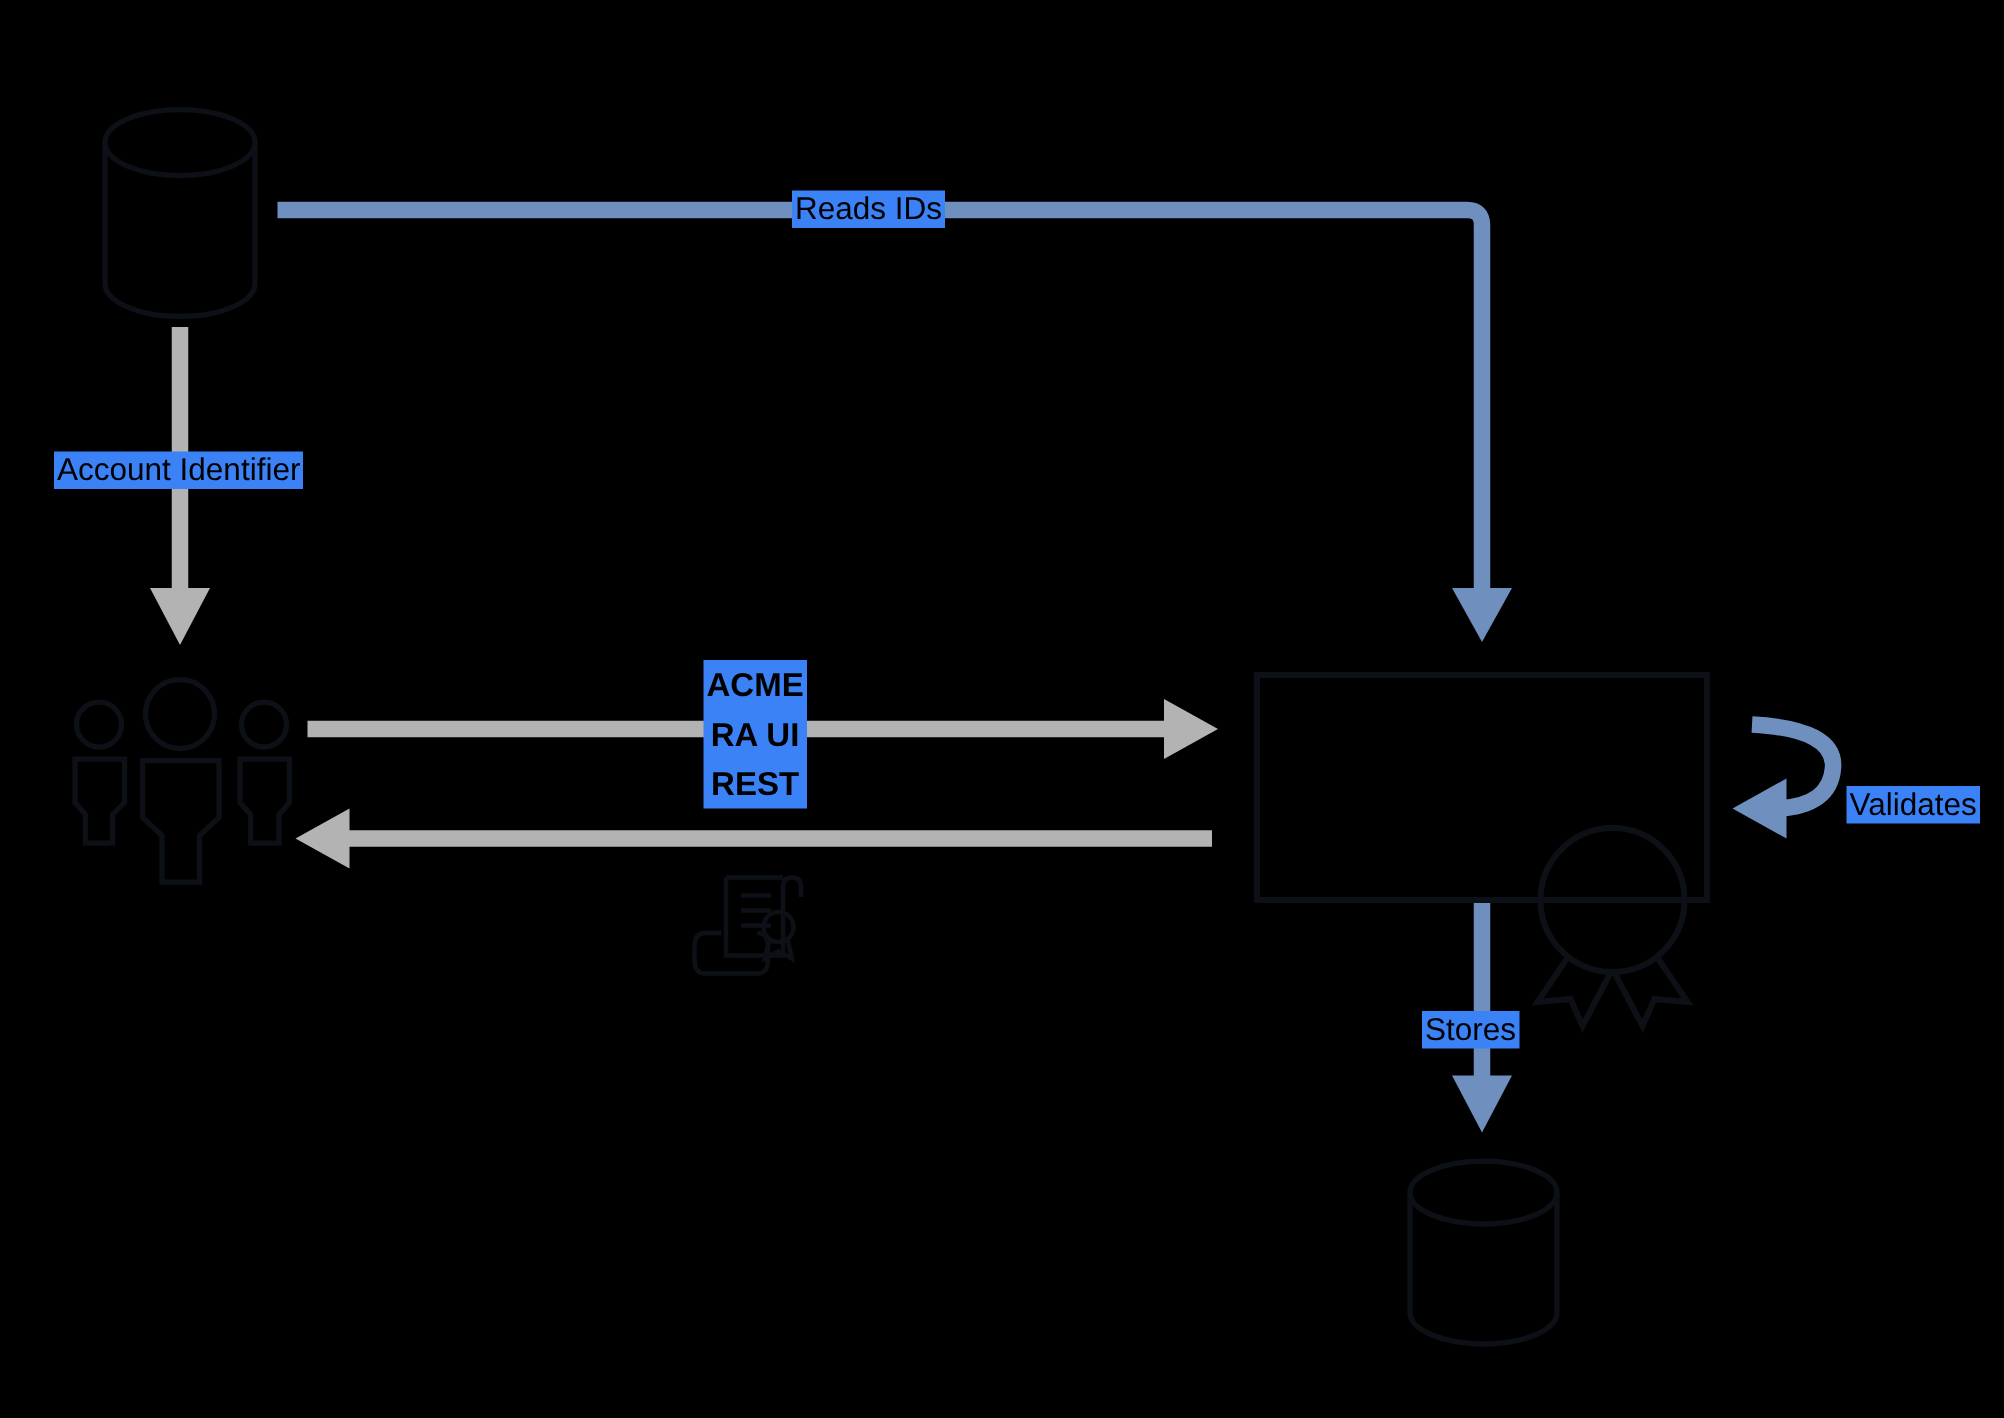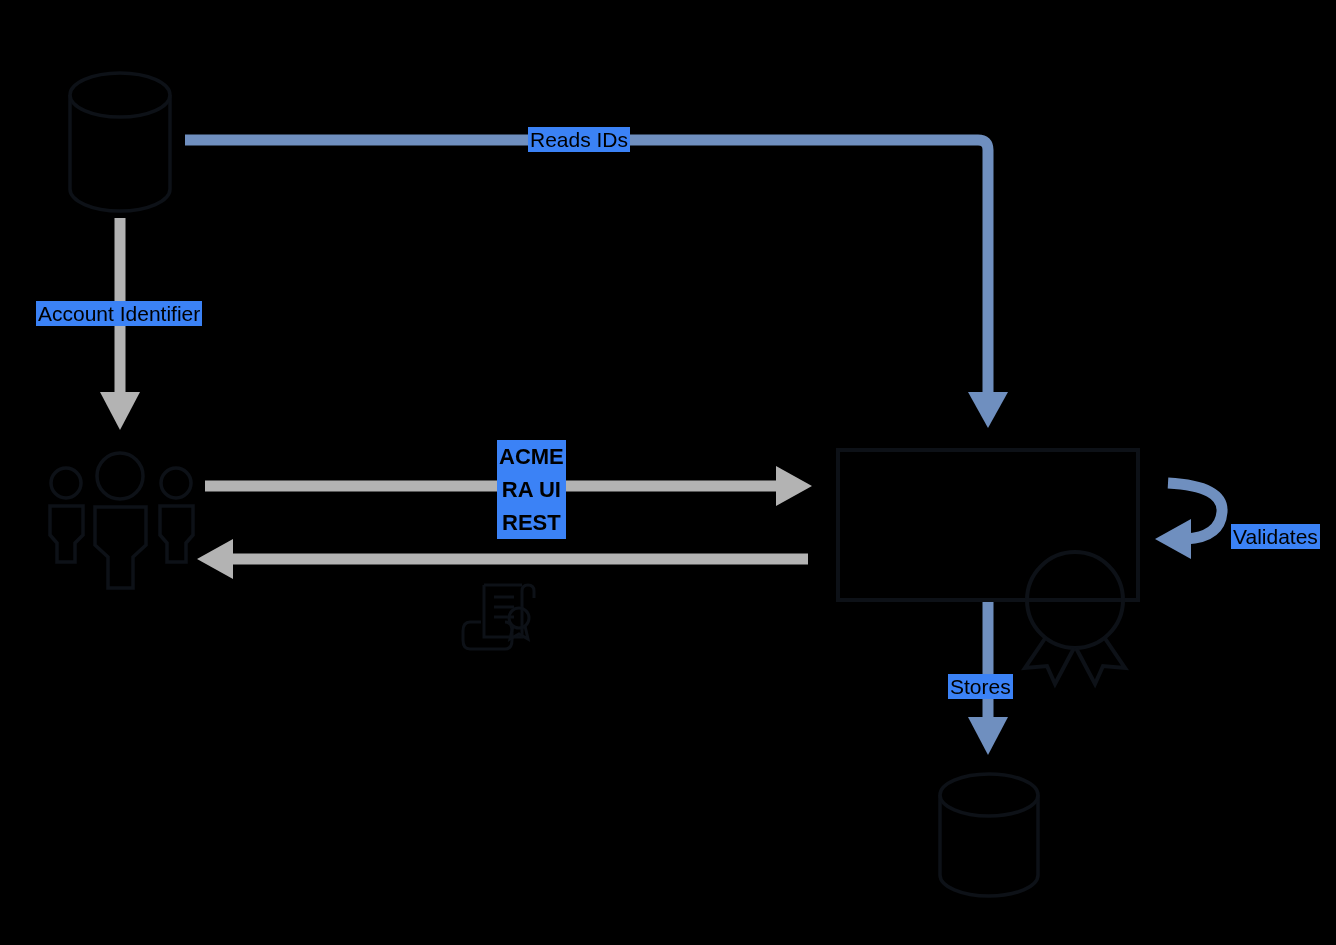--- a/index.html
+++ b/index.html
@@ -31,21 +31,20 @@
     font-size: 21px;
     line-height: 25px;
     white-space: pre;
     padding: 0 2px;
     text-align: center;
   }
   .edge-label.bold {
     font-weight: bold;
     font-size: 22px;
     line-height: 33px;
-    margin-left: 28px;
   }
   #label-account-identifier { left: 36px;  top: 301px; }
   #label-reads-ids         { left: 528px;  top: 127px; }
   #label-acme-ra-ui-rest   { left: 469px;  top: 440px; }
   #label-validates         { left: 1231px; top: 524px; }
   #label-stores            { left: 948px;  top: 674px; }
 </style>
 </head>
 <body>
 

